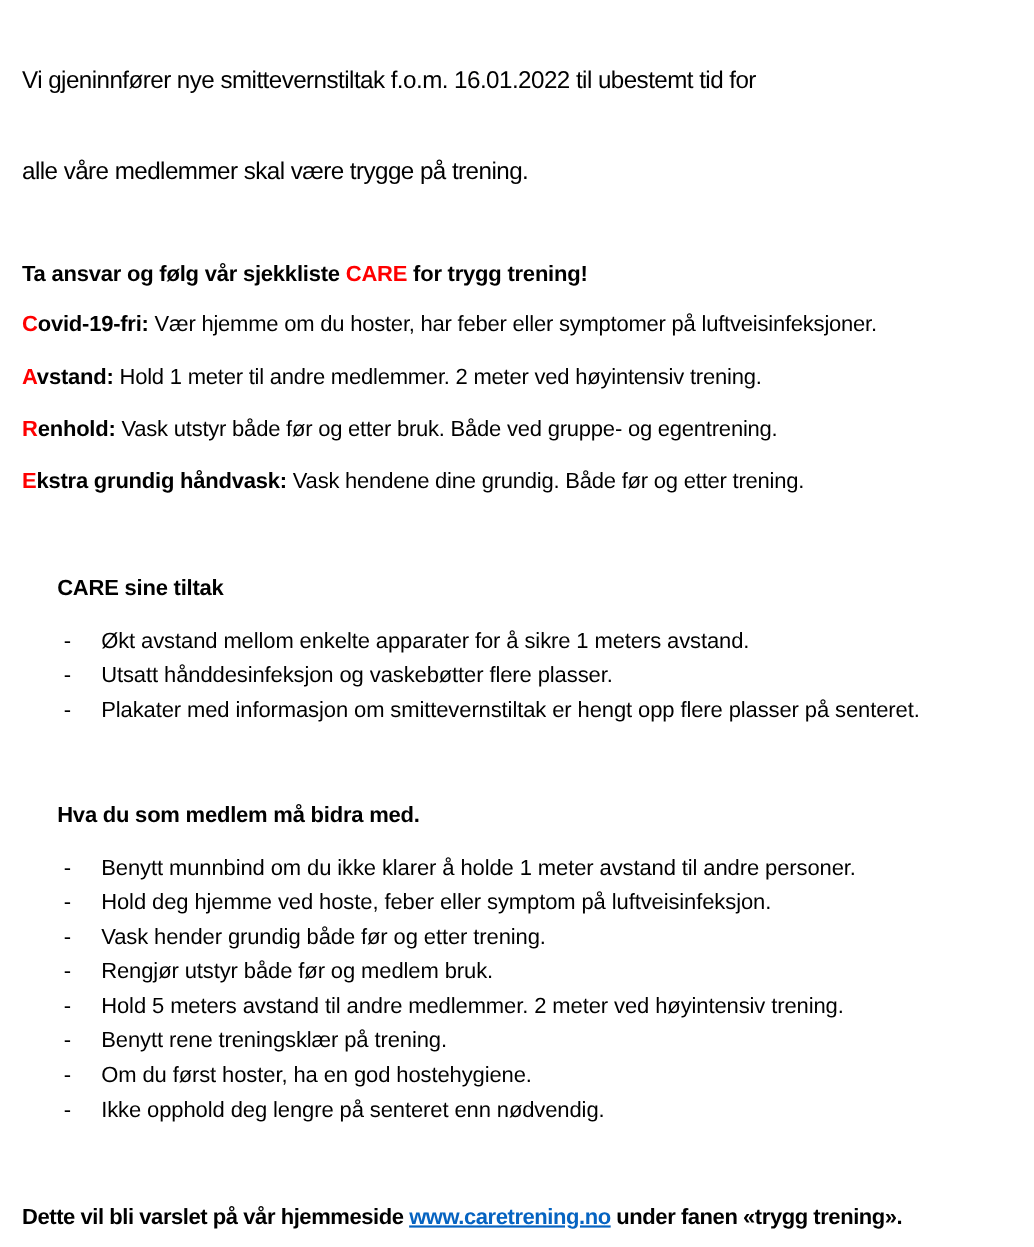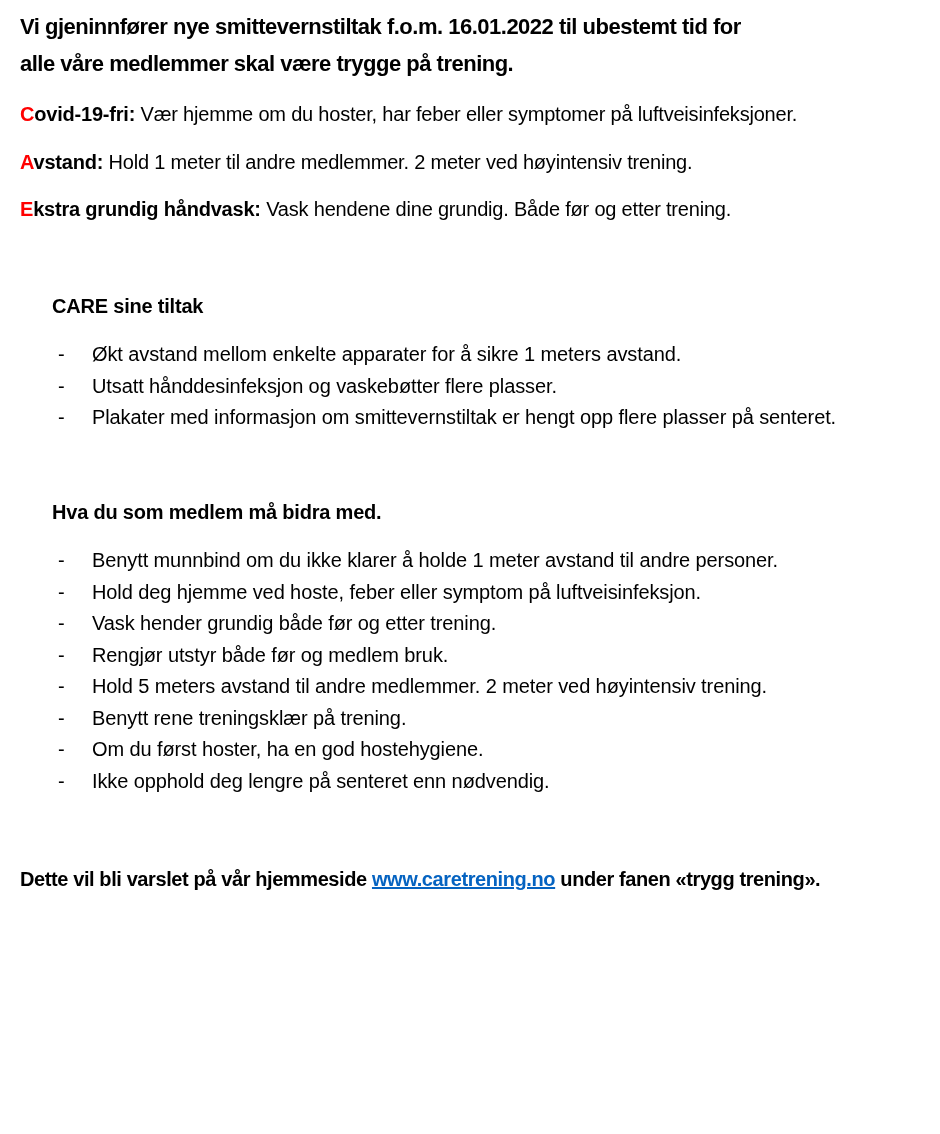--- a/index.html
+++ b/index.html
@@ -21,24 +21,25 @@
   }
   .page {
     width: 940px;
     height: 1134px;
     padding: 8px 26px 0 20px;
   }
 
   
   .title-line {
     font-size: 22px;
-    font-weight: 700;
+    font-weight: 400;
     line-height: 37px;
     letter-spacing: -0.5px;
     white-space: nowrap;
+    margin-top: 46px;
   }
 
   
   .intro {
     margin-top: 62px;
     font-size: 20px;
     font-weight: 700;
     line-height: 27px;
     letter-spacing: -0.2px;
     white-space: nowrap;
@@ -104,24 +105,26 @@
 </head>
 <body>
 
 <div class="page">
 
   <div>
     <div class="title-line">Vi gjeninnfører nye smittevernstiltak f.o.m. 16.01.2022 til ubestemt tid for</div>
     <div class="title-line">alle våre medlemmer skal være trygge på trening.</div>
   </div>
 
+  <div class="intro"><span>Ta ansvar og følg vår sjekkliste </span><span class="red">CARE</span><span> for trygg trening!</span></div>
 
   <div class="care-list">
     <div class="care-item"><span class="care-initial">C</span><span class="care-label">ovid-19-fri:</span><span> Vær hjemme om du hoster, har feber eller symptomer på luftveisinfeksjoner.</span></div>
     <div class="care-item"><span class="care-initial">A</span><span class="care-label">vstand:</span><span> Hold 1 meter til andre medlemmer. 2 meter ved høyintensiv trening.</span></div>
+    <div class="care-item"><span class="care-initial">R</span><span class="care-label">enhold:</span><span> Vask utstyr både før og etter bruk. Både ved gruppe- og egentrening.</span></div>
     <div class="care-item"><span class="care-initial">E</span><span class="care-label">kstra grundig håndvask:</span><span> Vask hendene dine grundig. Både før og etter trening.</span></div>
   </div>
 
   <div class="section-heading gap-lg">CARE sine tiltak</div>
 
   <div class="bullets">
     <div class="bullet">
         <span class="dash">-</span>
         <span class="text">Økt avstand mellom enkelte apparater for å sikre 1 meters avstand.</span>
       </div>

